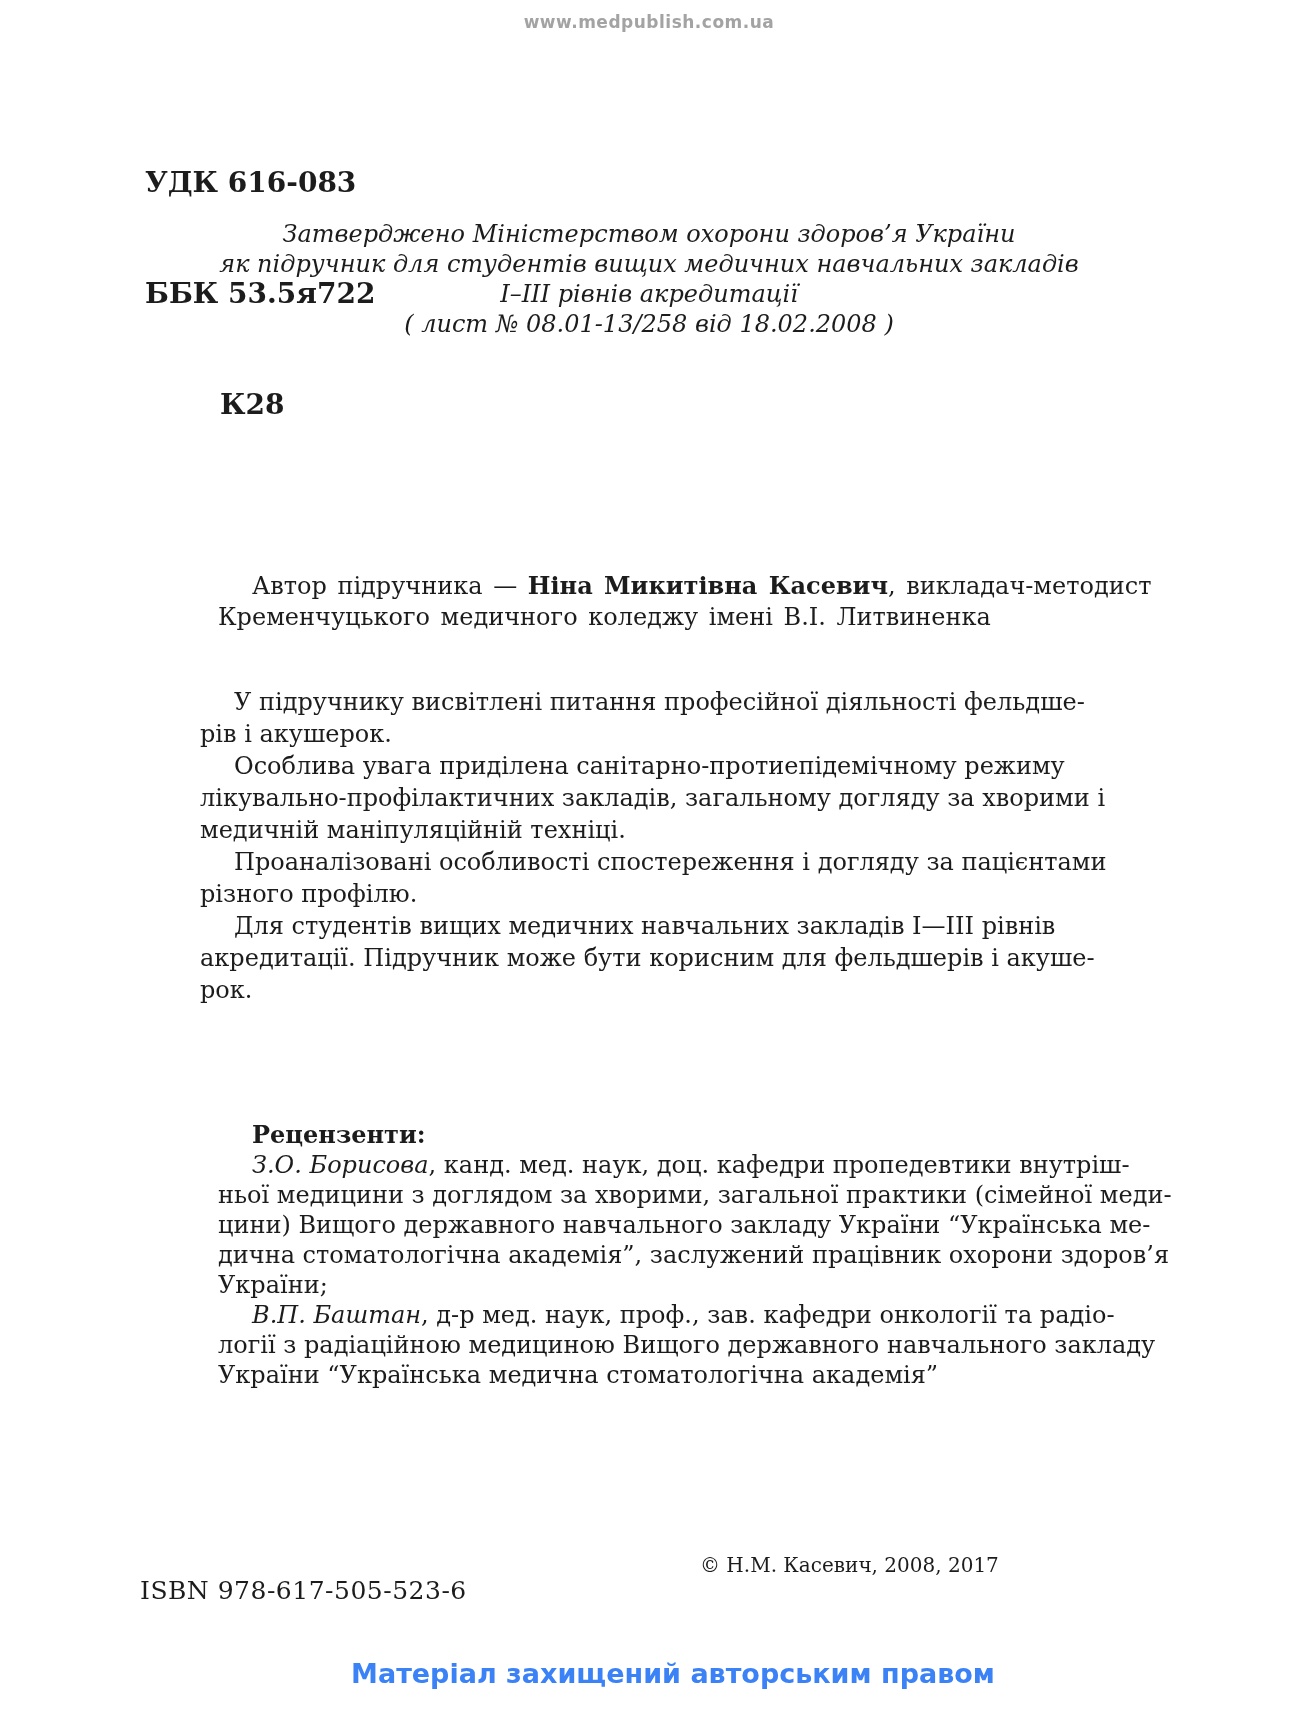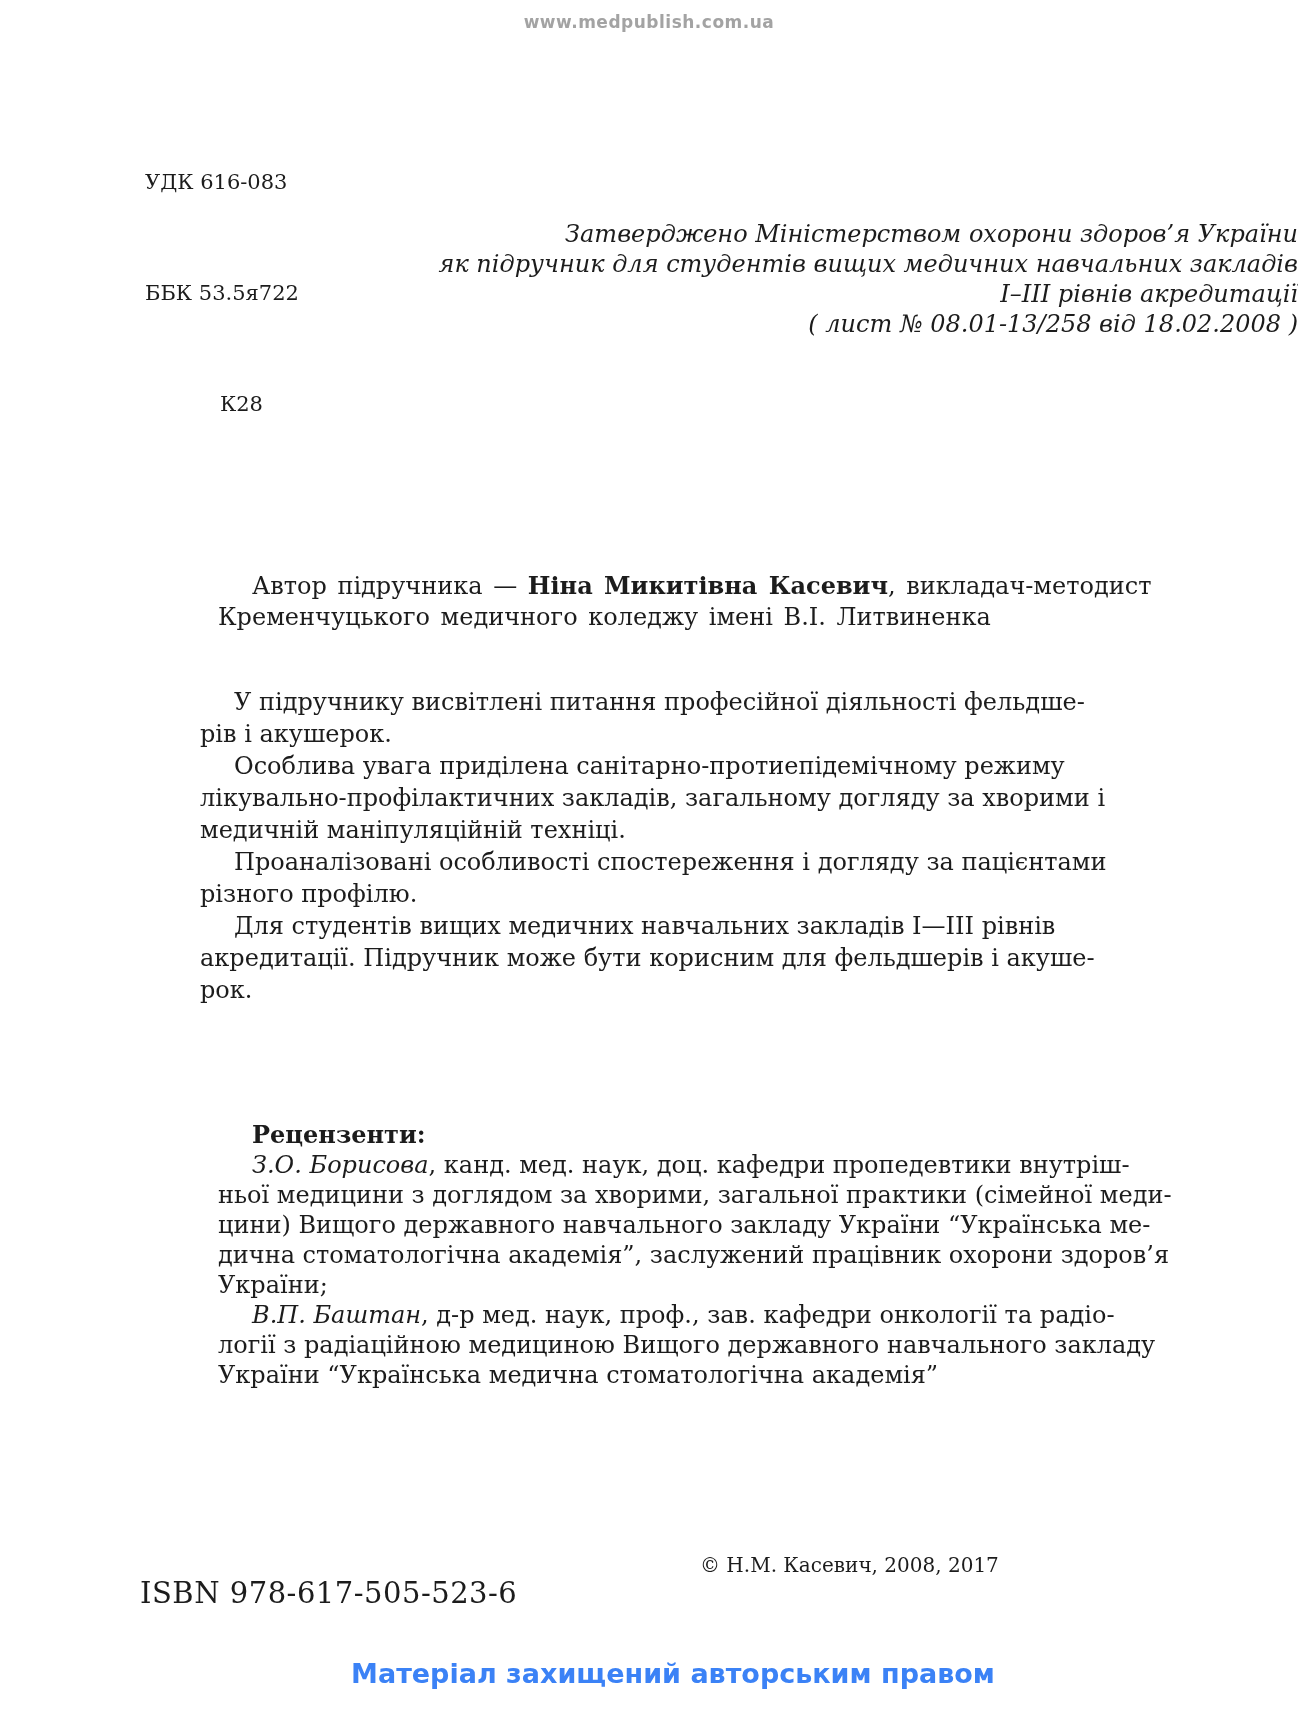--- a/index.html
+++ b/index.html
@@ -25,34 +25,34 @@
     font-family: "DejaVu Sans", "Liberation Sans", sans-serif;
     font-weight: bold;
     font-size: 17px;
     color: #a3a3a3;
     letter-spacing: 0.5px;
   }
   .udk-block {
     position: absolute;
     left: 145px;
     top: 90px;
-    font-weight: normal;
-    font-size: 21px;
+    font-weight: bold;
+    font-size: 28px;
     line-height: 37px;
     white-space: pre;
   }
   .udk-block .indent-line {
     padding-left: 75px;
   }
   .approval {
     position: absolute;
     top: 219px;
     left: 0;
     width: 100%;
-    text-align: right;
+    text-align: center;
     font-style: italic;
     font-size: 24px;
     line-height: 30px;
     white-space: pre-line;
   }
   .author-par {
     position: absolute;
     left: 218px;
     top: 570px;
     width: 960px;
@@ -88,21 +88,21 @@
     margin: 0;
     text-indent: 34px;
     white-space: pre-line;
   }
   .reviewers .heading { font-weight: bold; }
   .reviewers .rev-name { font-style: italic; }
   .isbn {
     position: absolute;
     left: 140px;
     top: 1576px;
-    font-size: 29px;
+    font-size: 25px;
     letter-spacing: 0.5px;
   }
   .copyright {
     position: absolute;
     left: 700px;
     top: 1549px;
     font-size: 20px;
     line-height: 33px;
   }
   .footer-notice {

